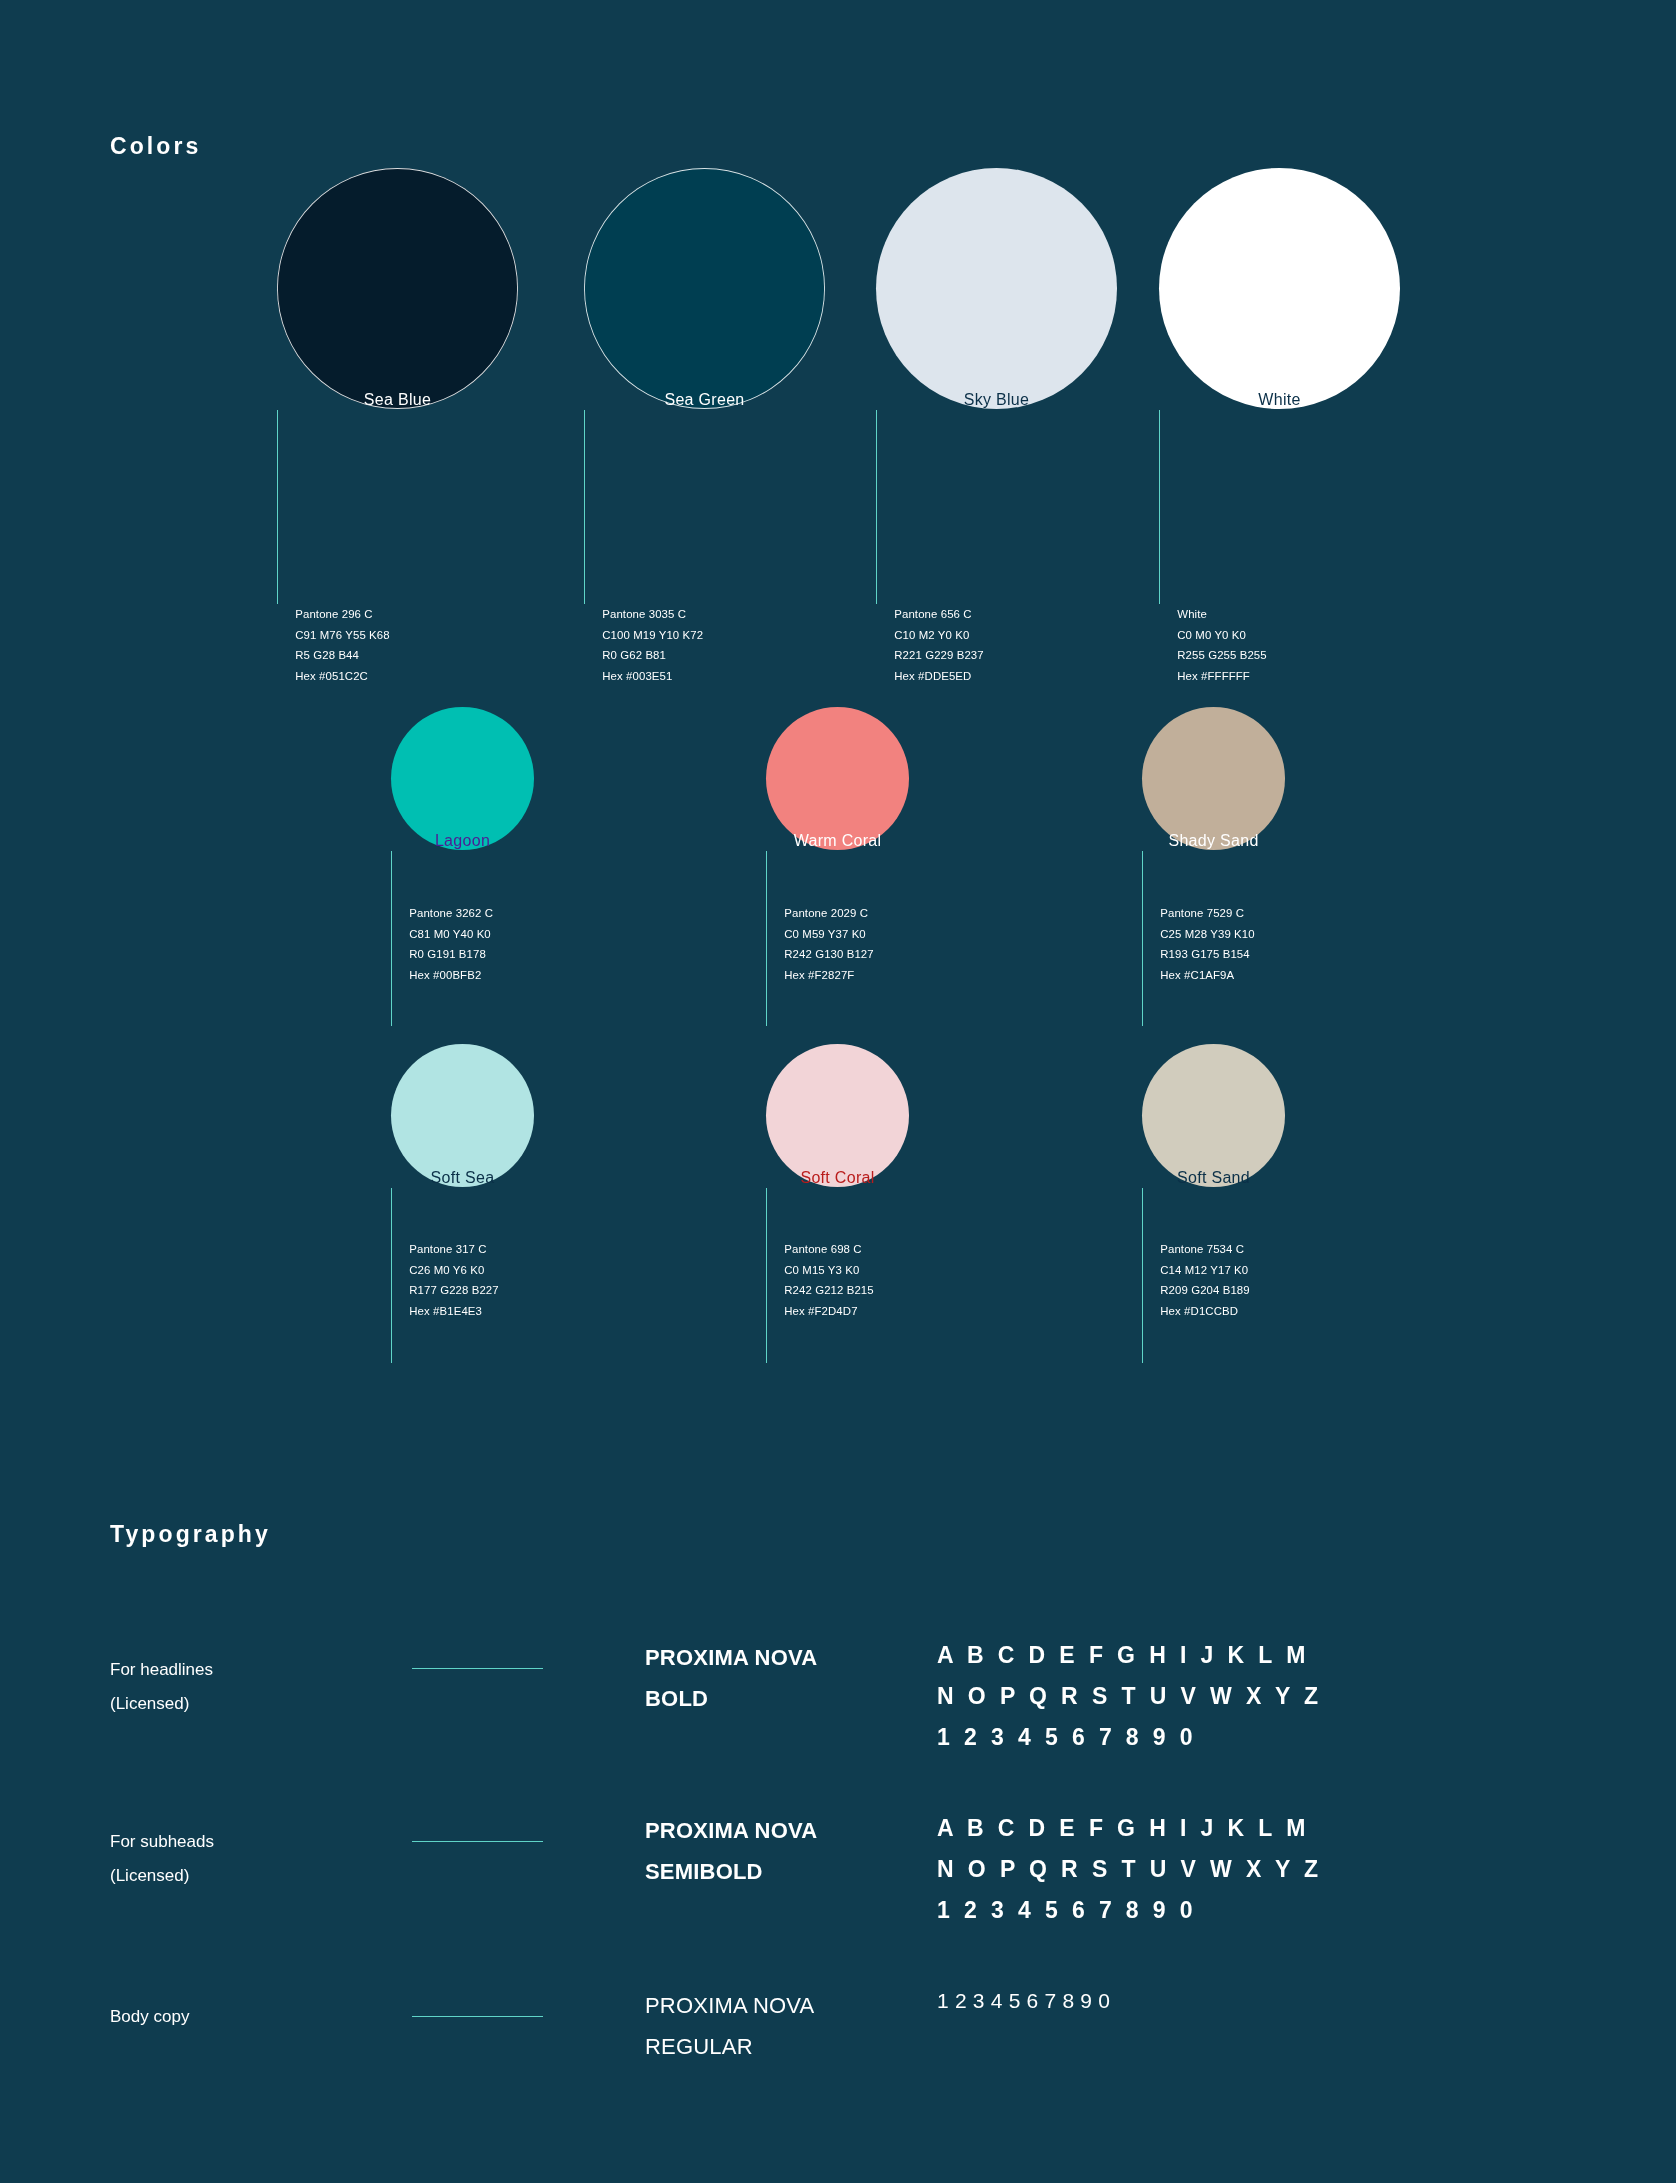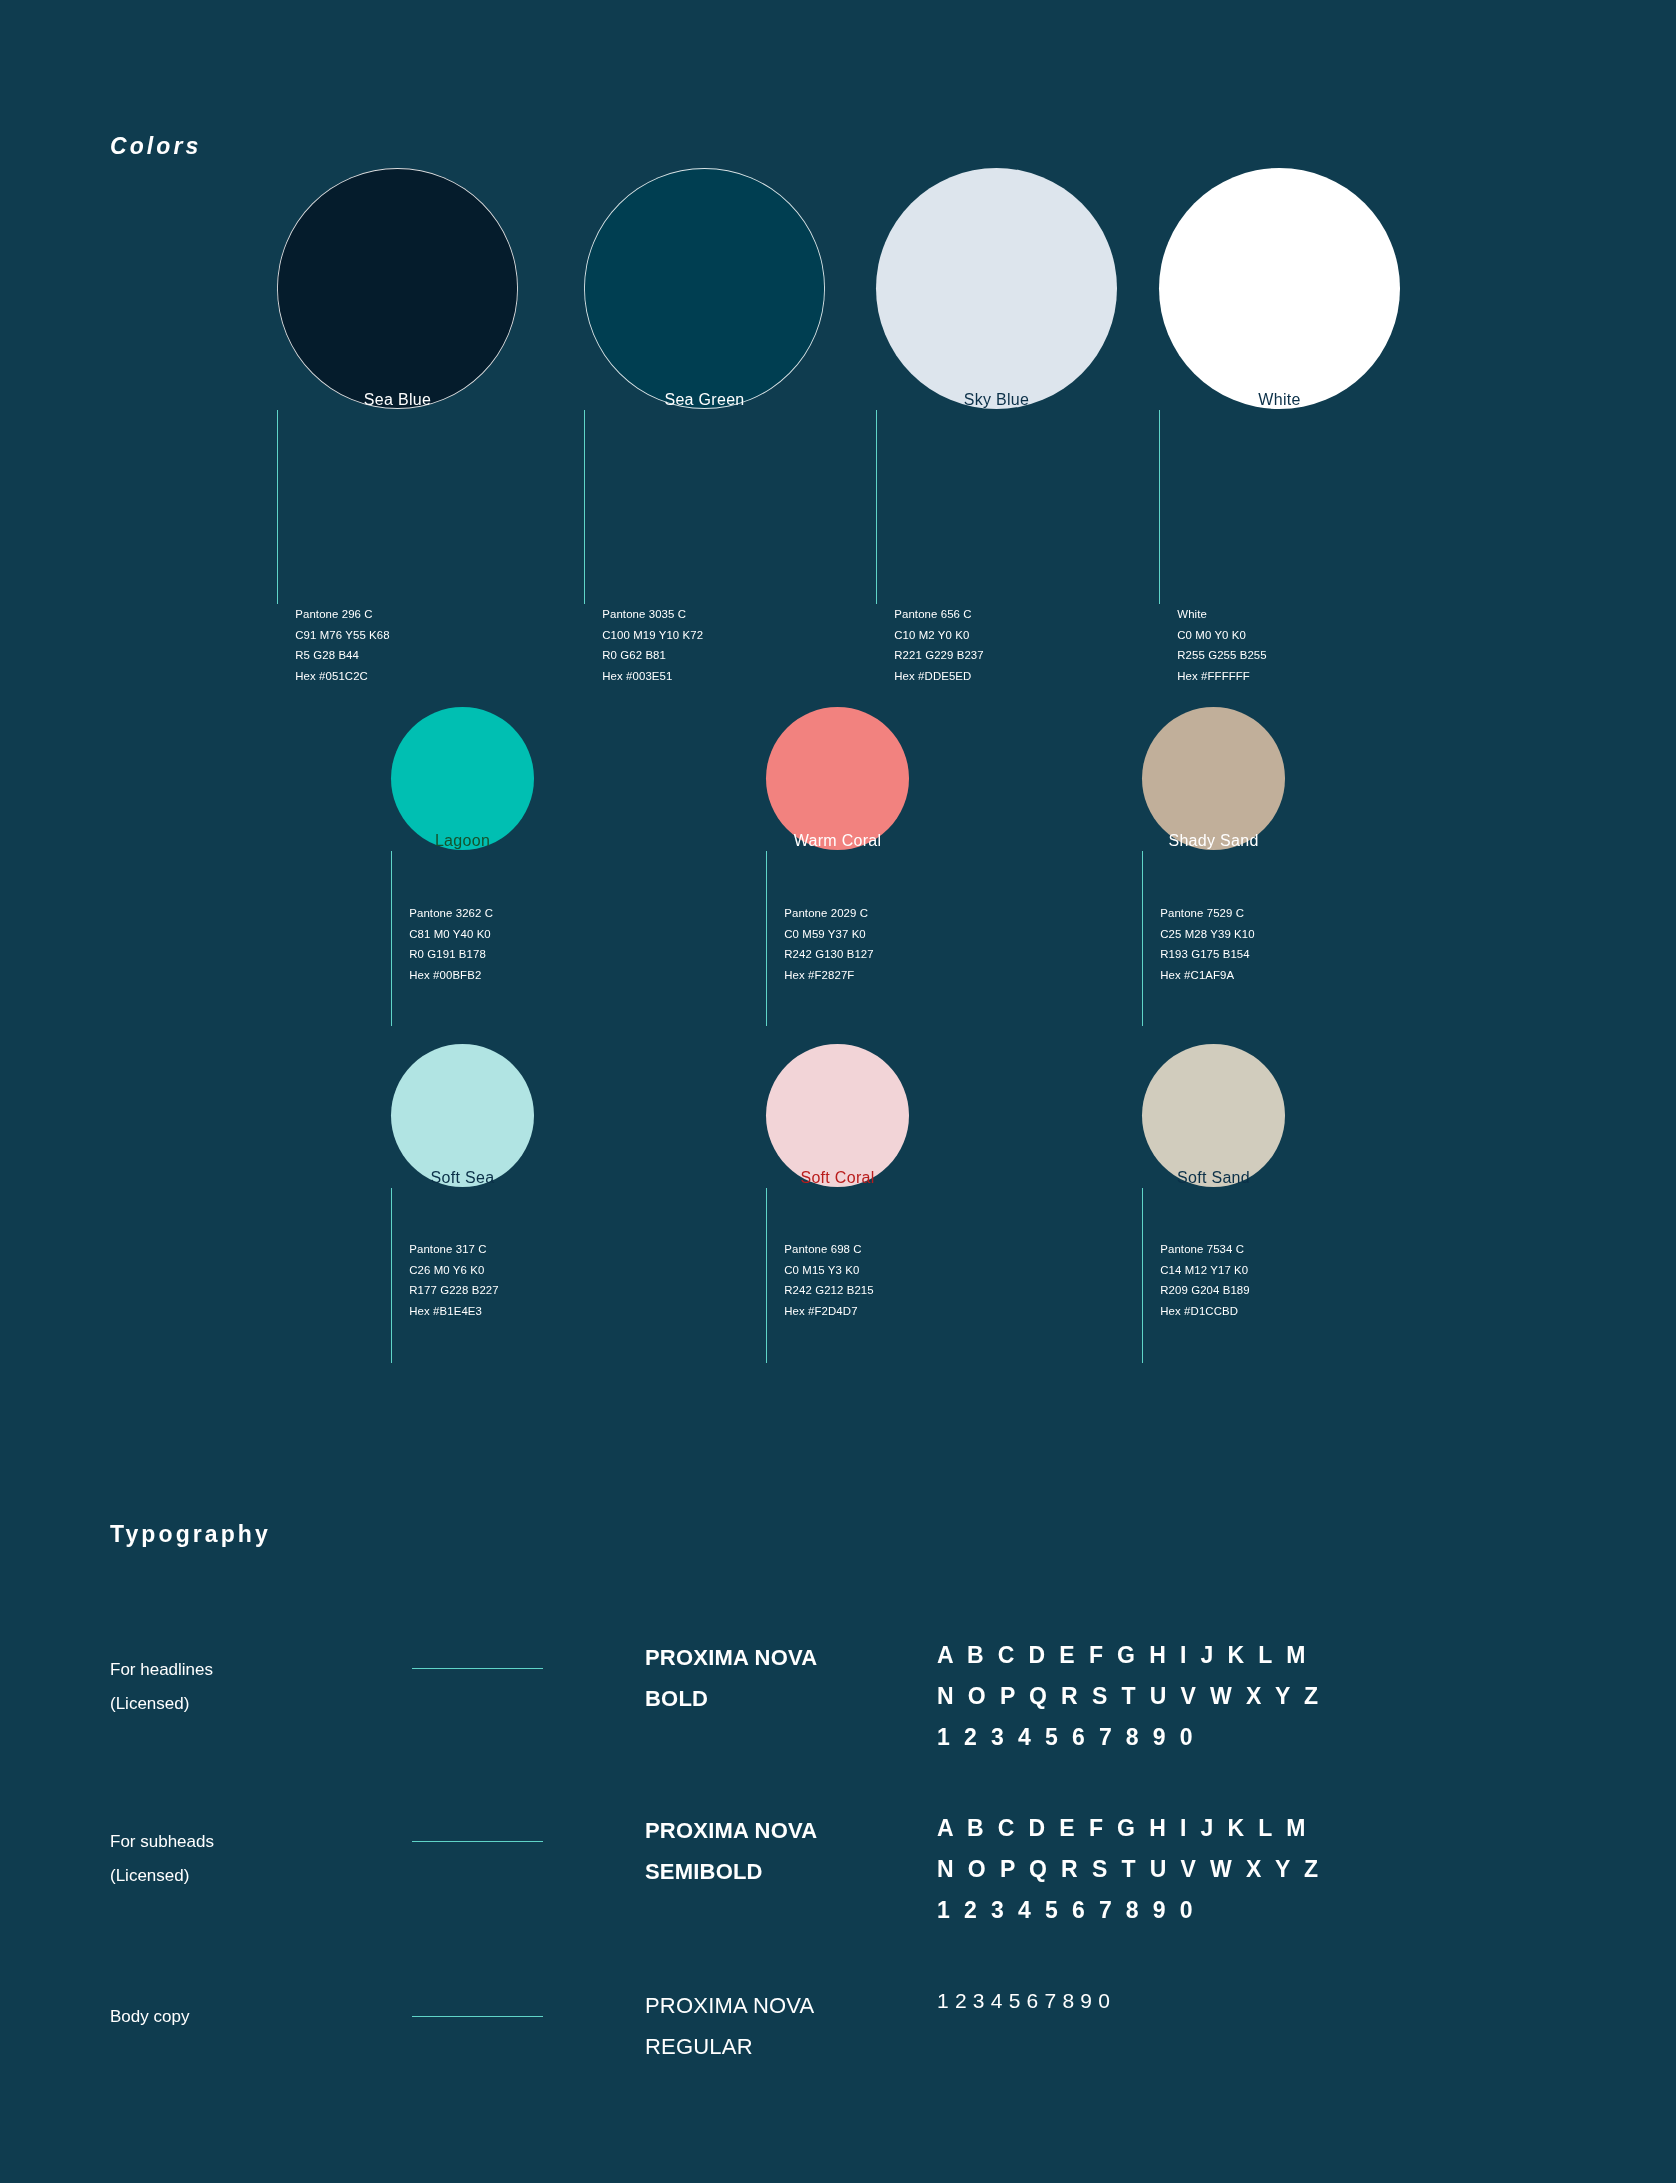--- a/index.html
+++ b/index.html
@@ -13,21 +13,21 @@
   }
 
   
   .section-title {
     position:absolute;
     font-size:23px;
     font-weight:600;
     letter-spacing:3.1px;
     color:#FFFFFF;
   }
-  #colors-title    { left:110px; top:133px;font-style:italic; }
+  #colors-title    { left:110px; top:133px; }
   #typography-title{ left:110px; top:1521px; }
 
   
   .swatch { position:absolute; }
   .swatch .circle {
     position:absolute;
     left:0; top:0;
     border-radius:50%;
     display:flex;
     align-items:flex-end;
@@ -148,21 +148,21 @@
       <div class="stem" style="left: 0px; top: 242px; height: 194px;"></div>
       <div class="specs" style="left: 18.3px; top: 436px;">
         <div>White</div>
         <div>C0 M0 Y0 K0</div>
         <div>R255 G255 B255</div>
         <div>Hex #FFFFFF</div>
       </div>
     </div>
     <div class="swatch small" style="left: 391px; top: 707px;">
       <div class="circle" style="background: rgb(0, 191, 178);">
-        <div class="circle-label" style="color: #14532d;">Lagoon</div>
+        <div class="circle-label" style="color: #4c1d95;">Lagoon</div>
       </div>
       <div class="stem" style="left: 0px; top: 144px; height: 175px;"></div>
       <div class="specs" style="left: 18.3px; top: 196px;">
         <div>Pantone 3262 C</div>
         <div>C81 M0 Y40 K0</div>
         <div>R0 G191 B178</div>
         <div>Hex #00BFB2</div>
       </div>
     </div>
     <div class="swatch small" style="left: 766px; top: 707px;">

